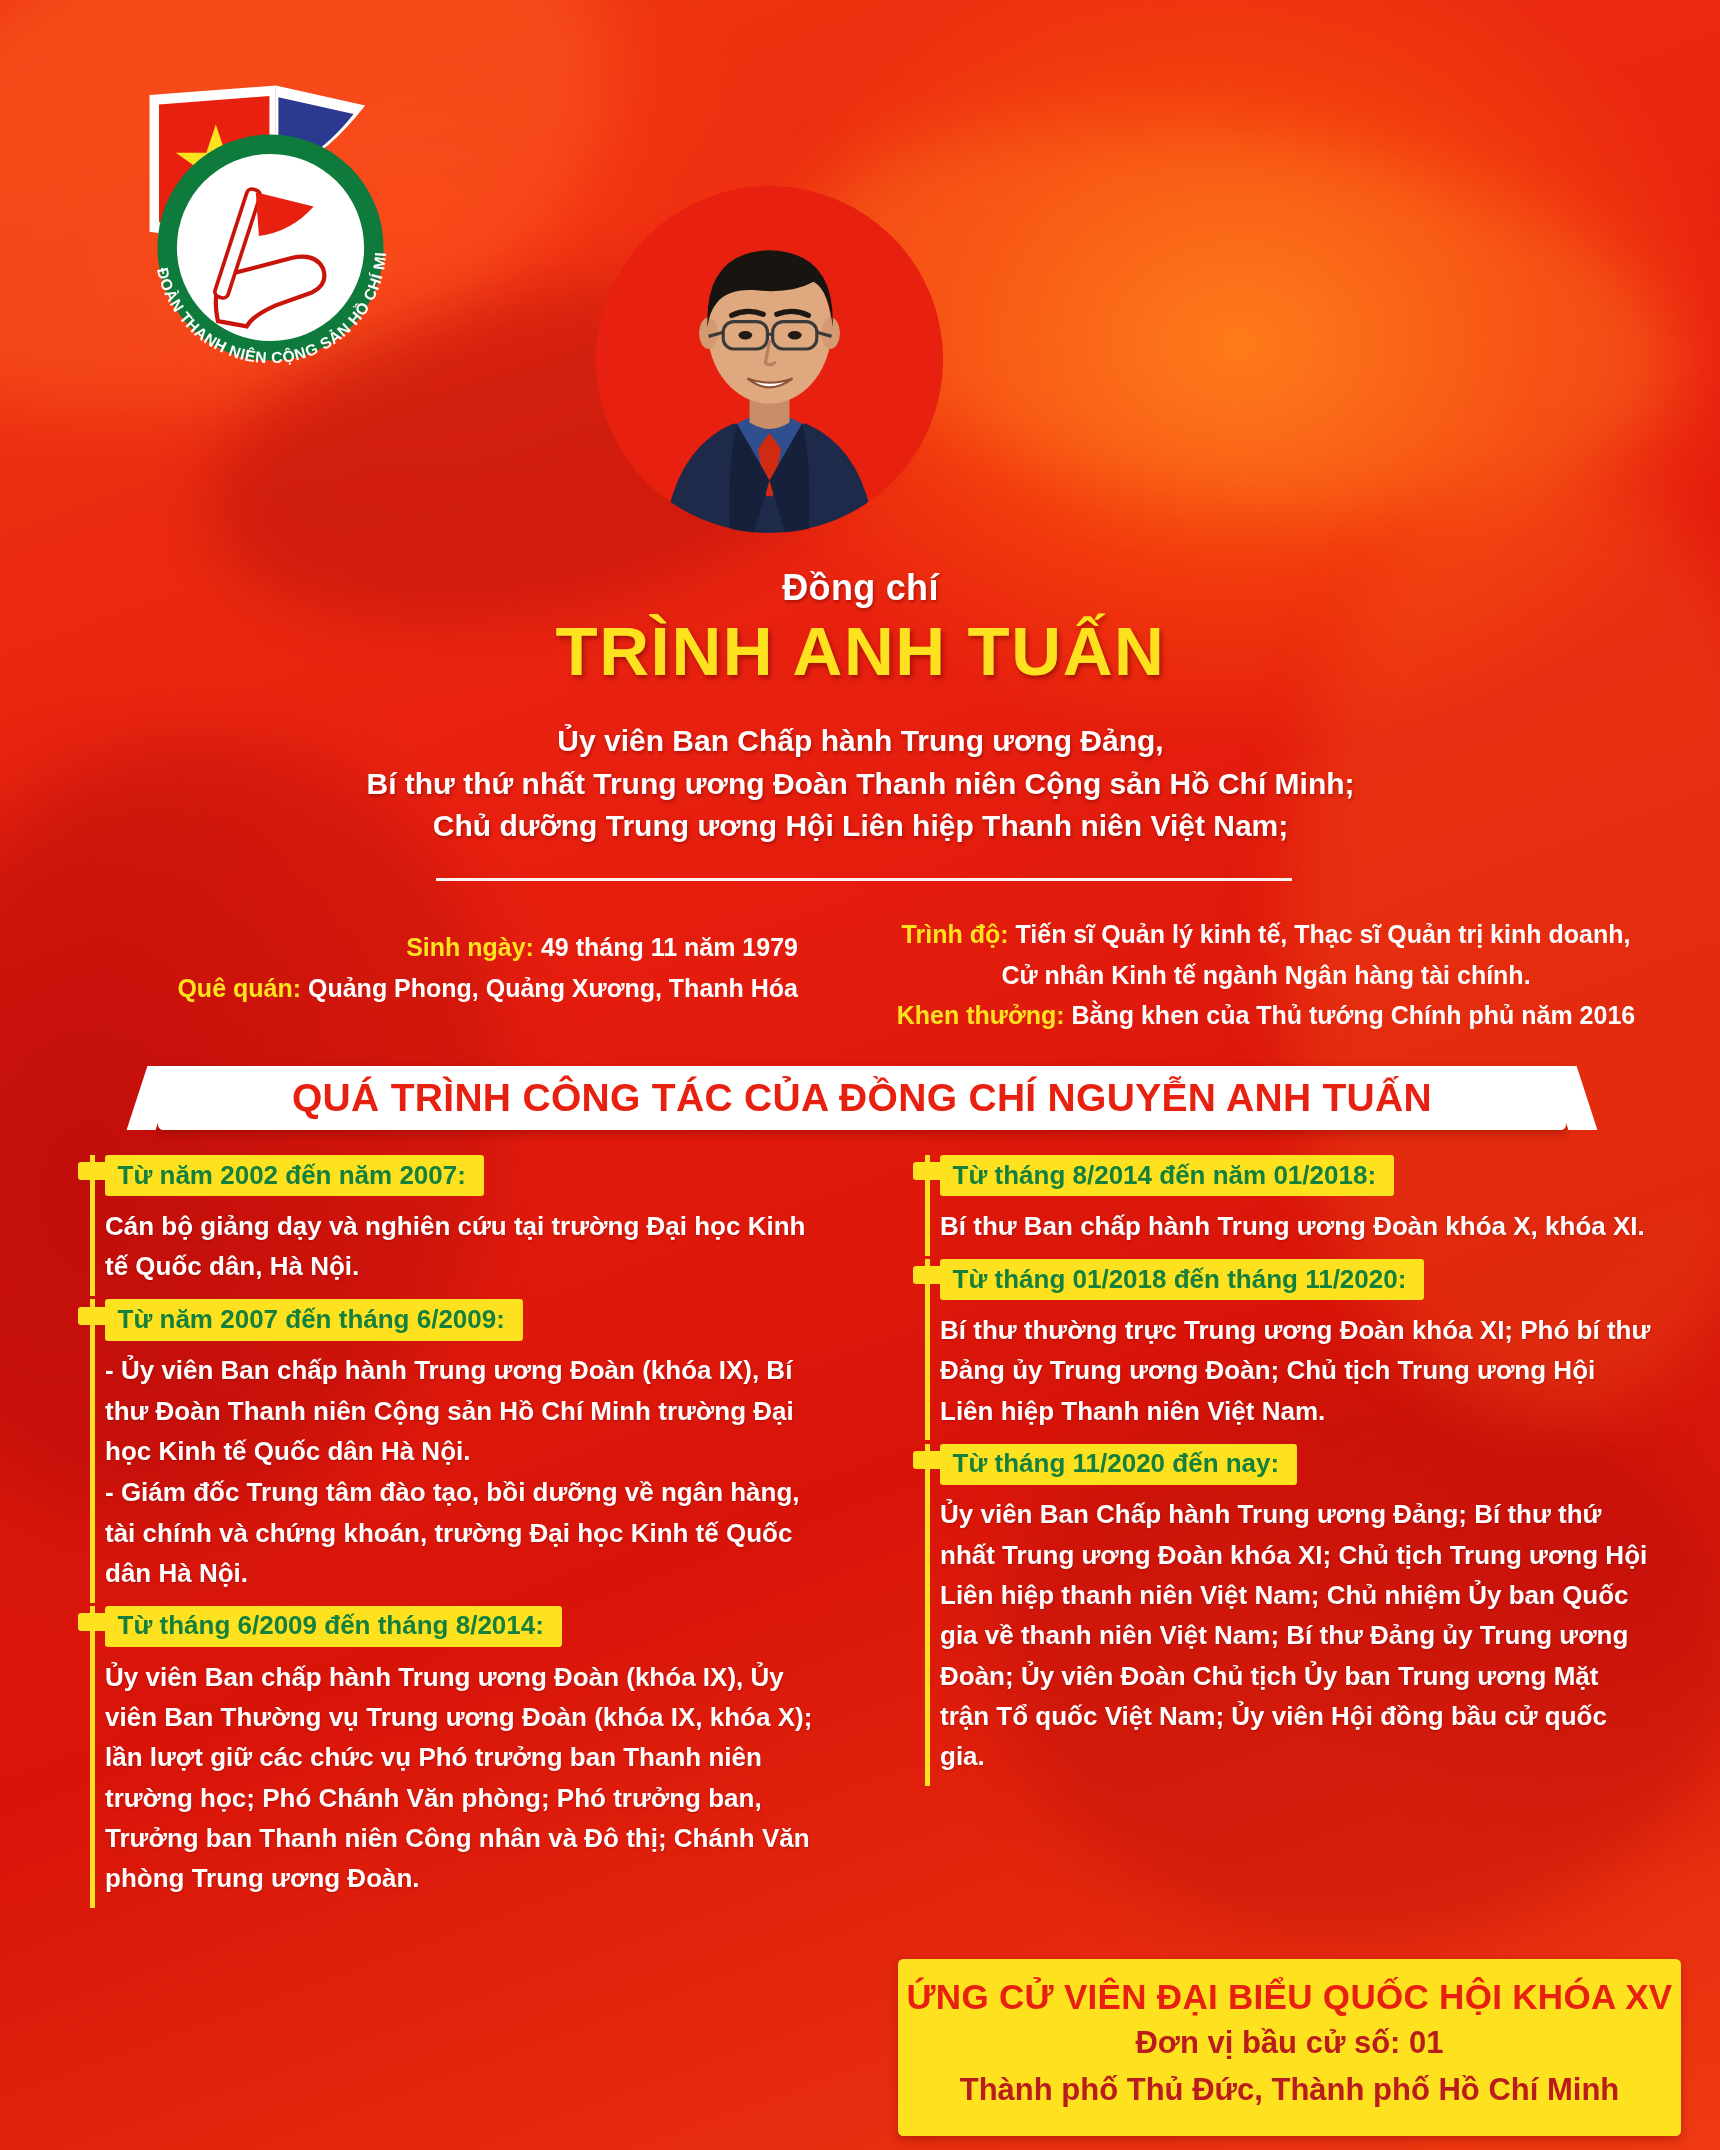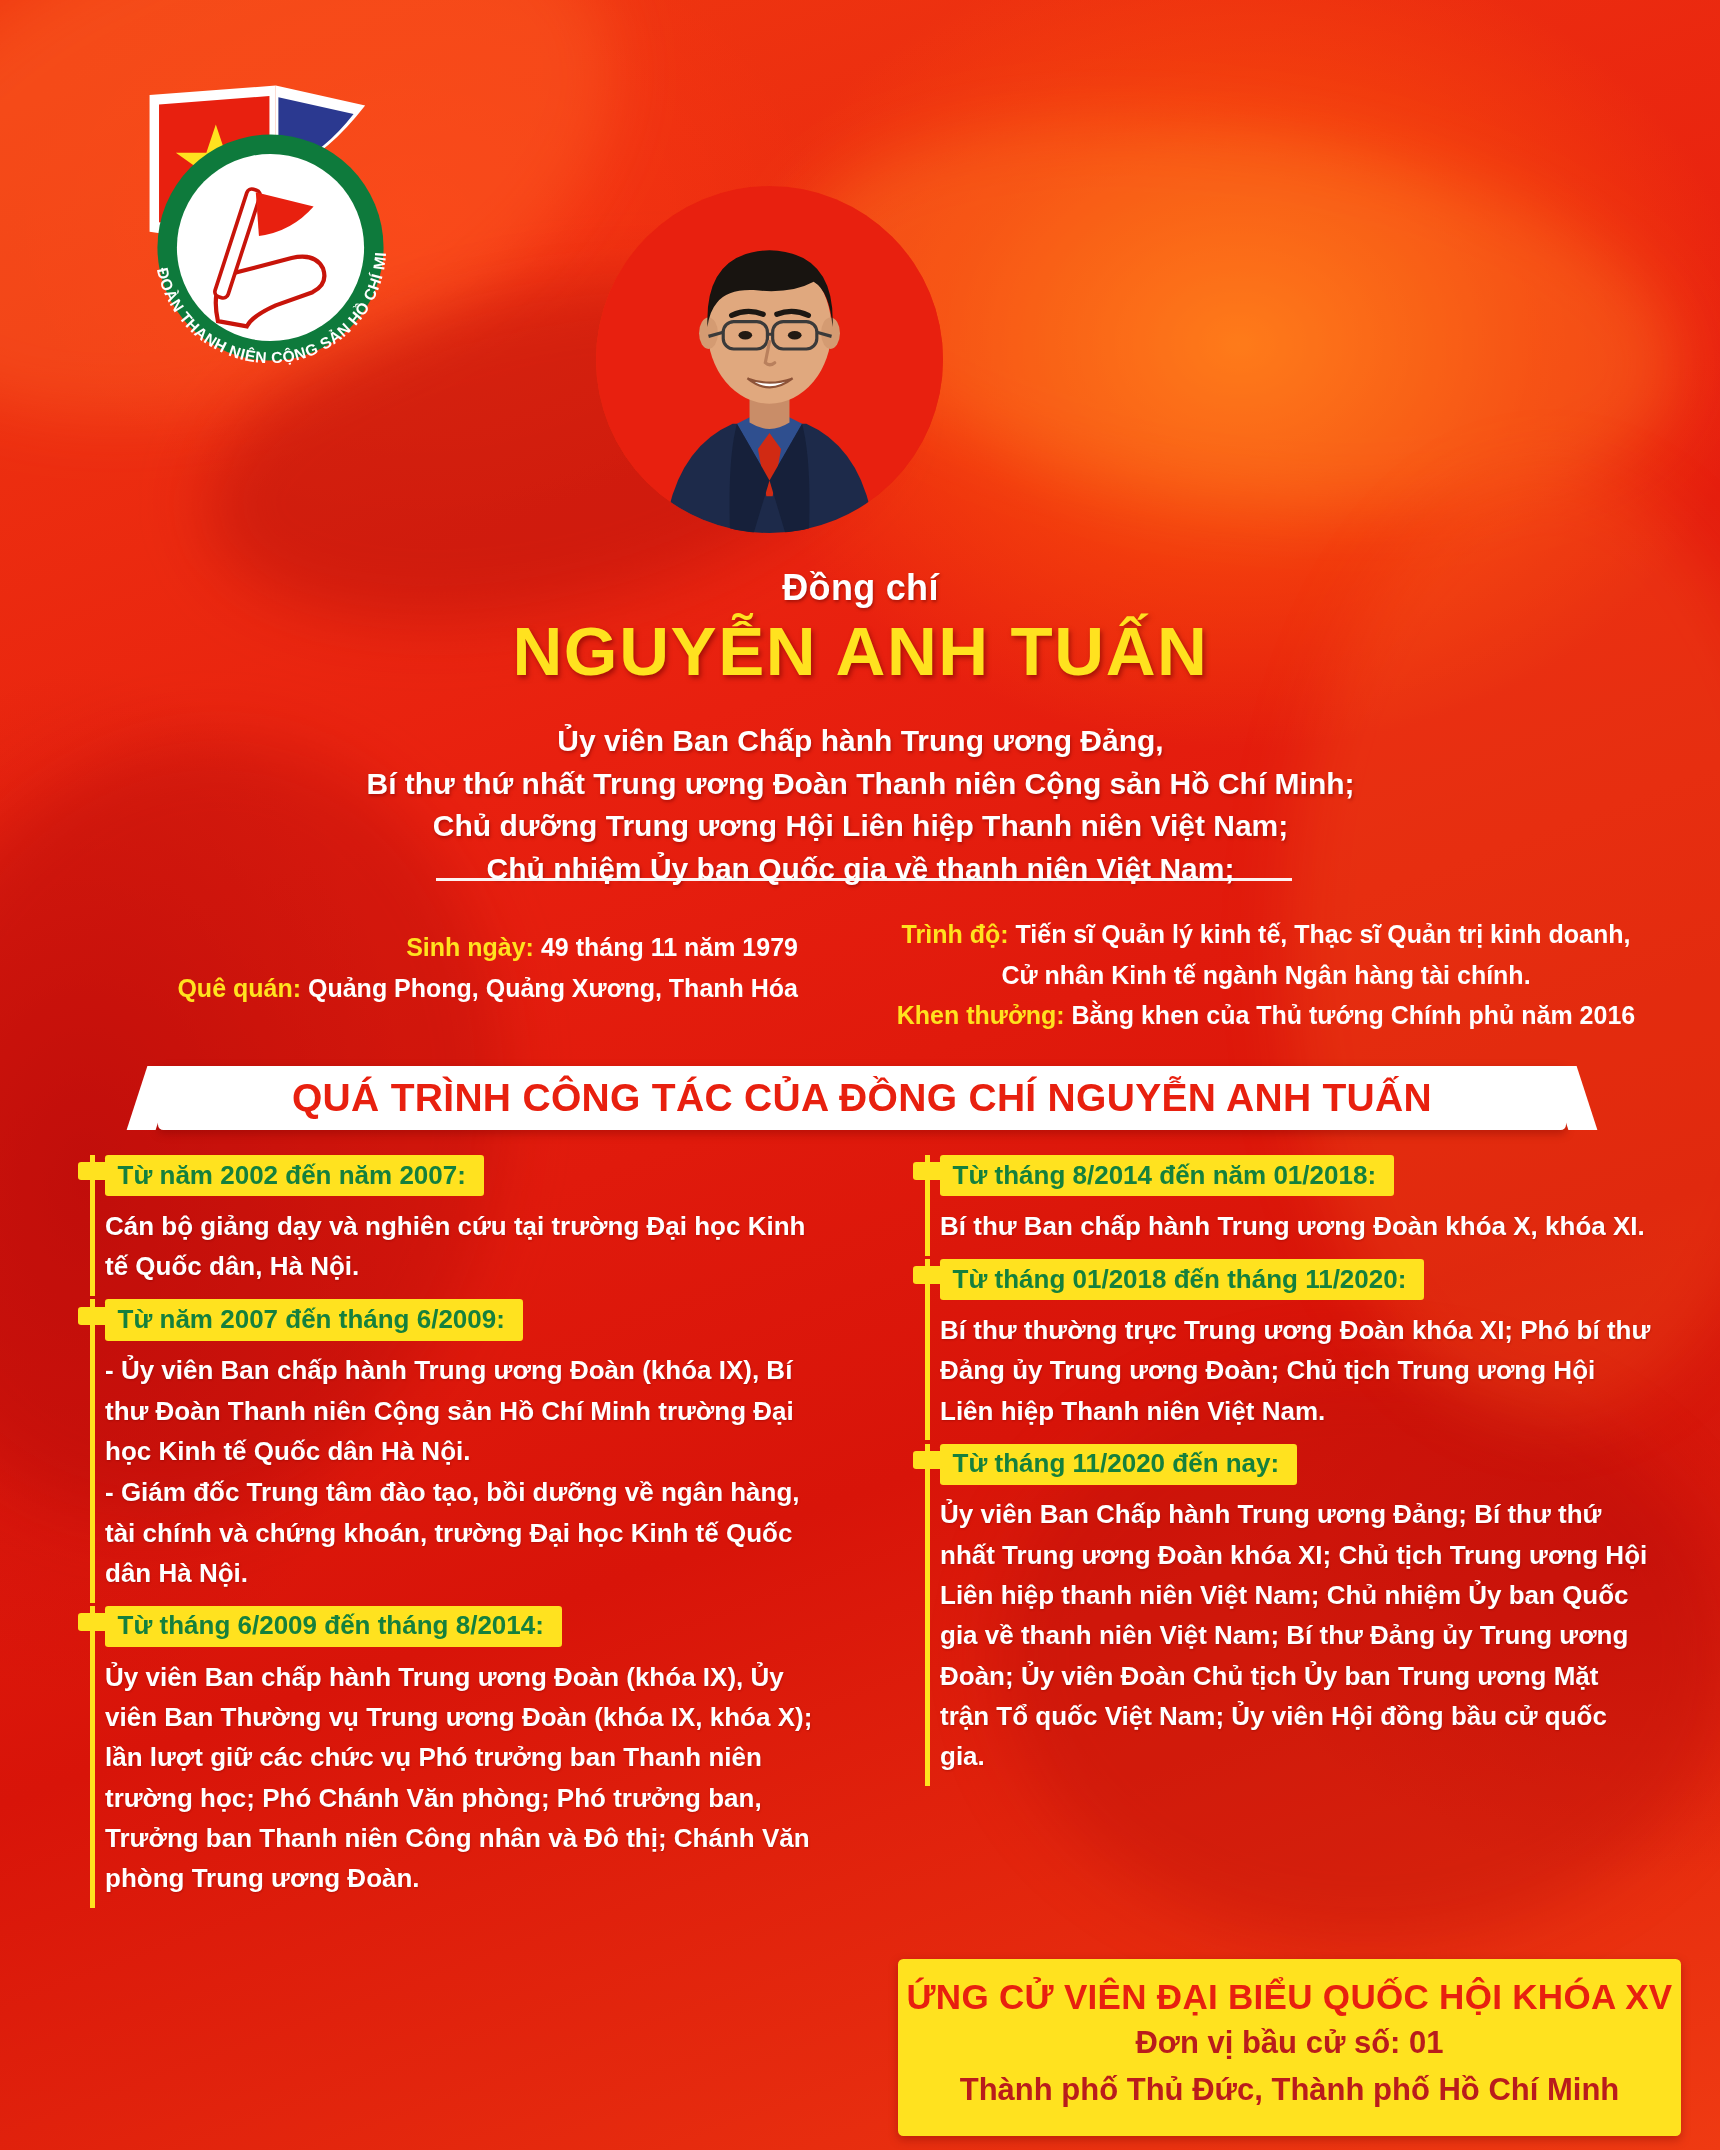--- a/index.html
+++ b/index.html
@@ -290,26 +290,25 @@
       <ellipse cx="378" cy="284" rx="13" ry="8" fill="#221a14"></ellipse>
 
       <path d="M330 296 L322 336 Q330 344 340 336" stroke="#b9805d" stroke-width="6" fill="none" stroke-linecap="round"></path>
 
       <path d="M288 366 Q330 400 374 366 Q330 382 288 366 Z" fill="#ffffff" stroke="#8d5338" stroke-width="4"></path>
     </svg>
   </div>
 
   <div class="name-block">
     <div class="dongchi">Đồng chí</div>
-    <div class="fullname">NGUYỄN ANH TUẤN</div>
+    <div class="fullname">TRÌNH ANH TUẤN</div>
     <div class="titles">
       <div>Ủy viên Ban Chấp hành Trung ương Đảng,</div>
       <div>Bí thư thứ nhất Trung ương Đoàn Thanh niên Cộng sản Hồ Chí Minh;</div>
       <div>Chủ dưỡng Trung ương Hội Liên hiệp Thanh niên Việt Nam;</div>
-      <div>Chủ nhiệm Ủy ban Quốc gia về thanh niên Việt Nam;</div>
     </div>
   </div>
 
   <div class="divider"></div>
 
   <div class="facts-left">
     <div>
       <span class="lbl">Sinh ngày:</span>
       <span>49 tháng 11 năm 1979</span>
     </div>

